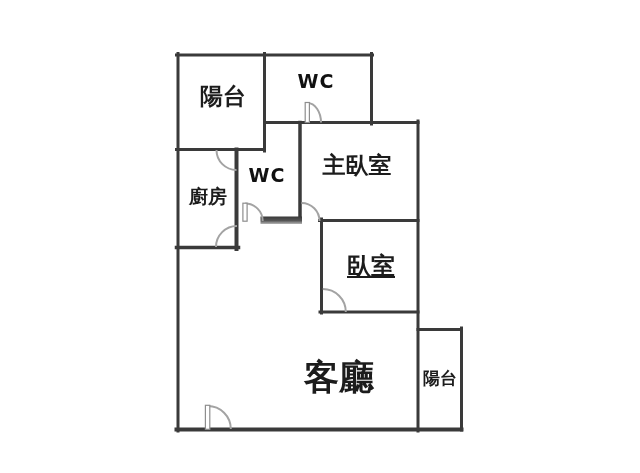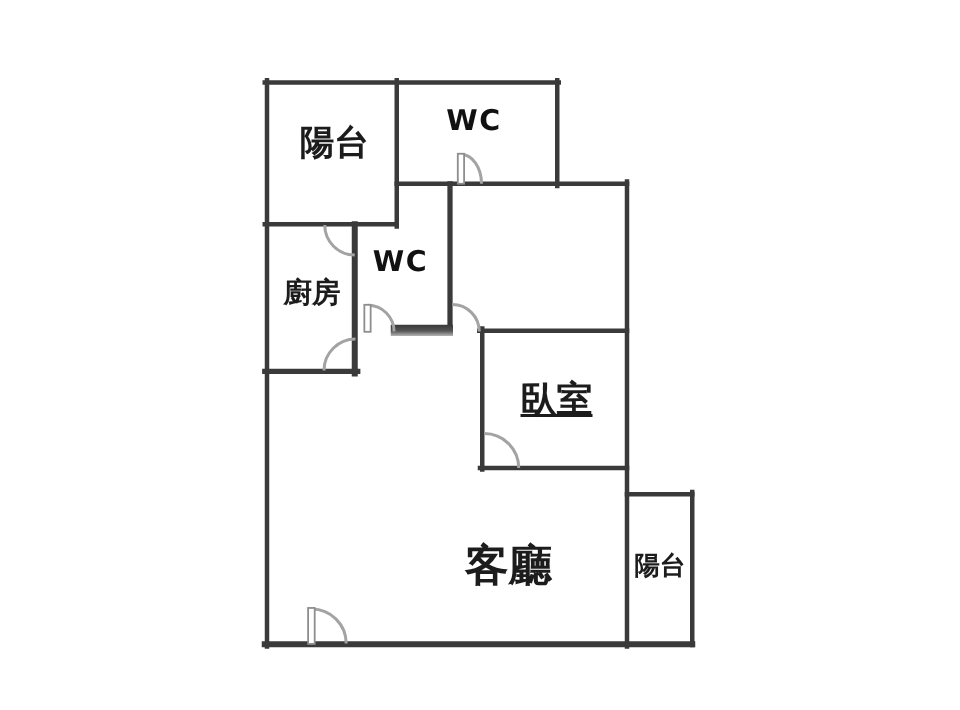--- a/index.html
+++ b/index.html
@@ -23,21 +23,21 @@
   .room-label {
     position: absolute;
     transform: translate(-50%, -50%);
     white-space: nowrap;
     color: #1c1c1c;
     font-weight: 600;
     line-height: 1;
     letter-spacing: 0px;
     user-select: none;
   }
-  .room-label.cjk-lg   { font-size: 29px; }
+  .room-label.cjk-lg   { font-size: 35px; }
   .room-label.cjk-md   { font-size: 23px; }
   .room-label.cjk-md2  { font-size: 24px; }
   .room-label.cjk-sm   { font-size: 17px; }
   .room-label.latin-bold {
     font-size: 19px;
     font-weight: 800;
     color: #111111;
     letter-spacing: 1px;
   }
 </style>
@@ -96,20 +96,21 @@
   </svg>
 
   <div class="room-label cjk-md" style="left:223px; top:96px;">陽台</div>
 
   <div class="room-label latin-bold" style="left:316px; top:81px;">WC</div>
 
   <div class="room-label cjk-md" style="left:208px; top:196px; font-size:19px;">廚房</div>
 
   <div class="room-label latin-bold" style="left:267px; top:175px;">WC</div>
 
+  <div class="room-label cjk-md" style="left:357px; top:165px;">主臥室</div>
 
   <div class="room-label cjk-md2" style="left:371px; top:266px;text-decoration:underline;">臥室</div>
 
   <div class="room-label cjk-lg" style="left:339px; top:377px;">客廳</div>
 
   <div class="room-label cjk-sm" style="left:440px; top:378px;">陽台</div>
 
 </div>
 
 </body></html>

